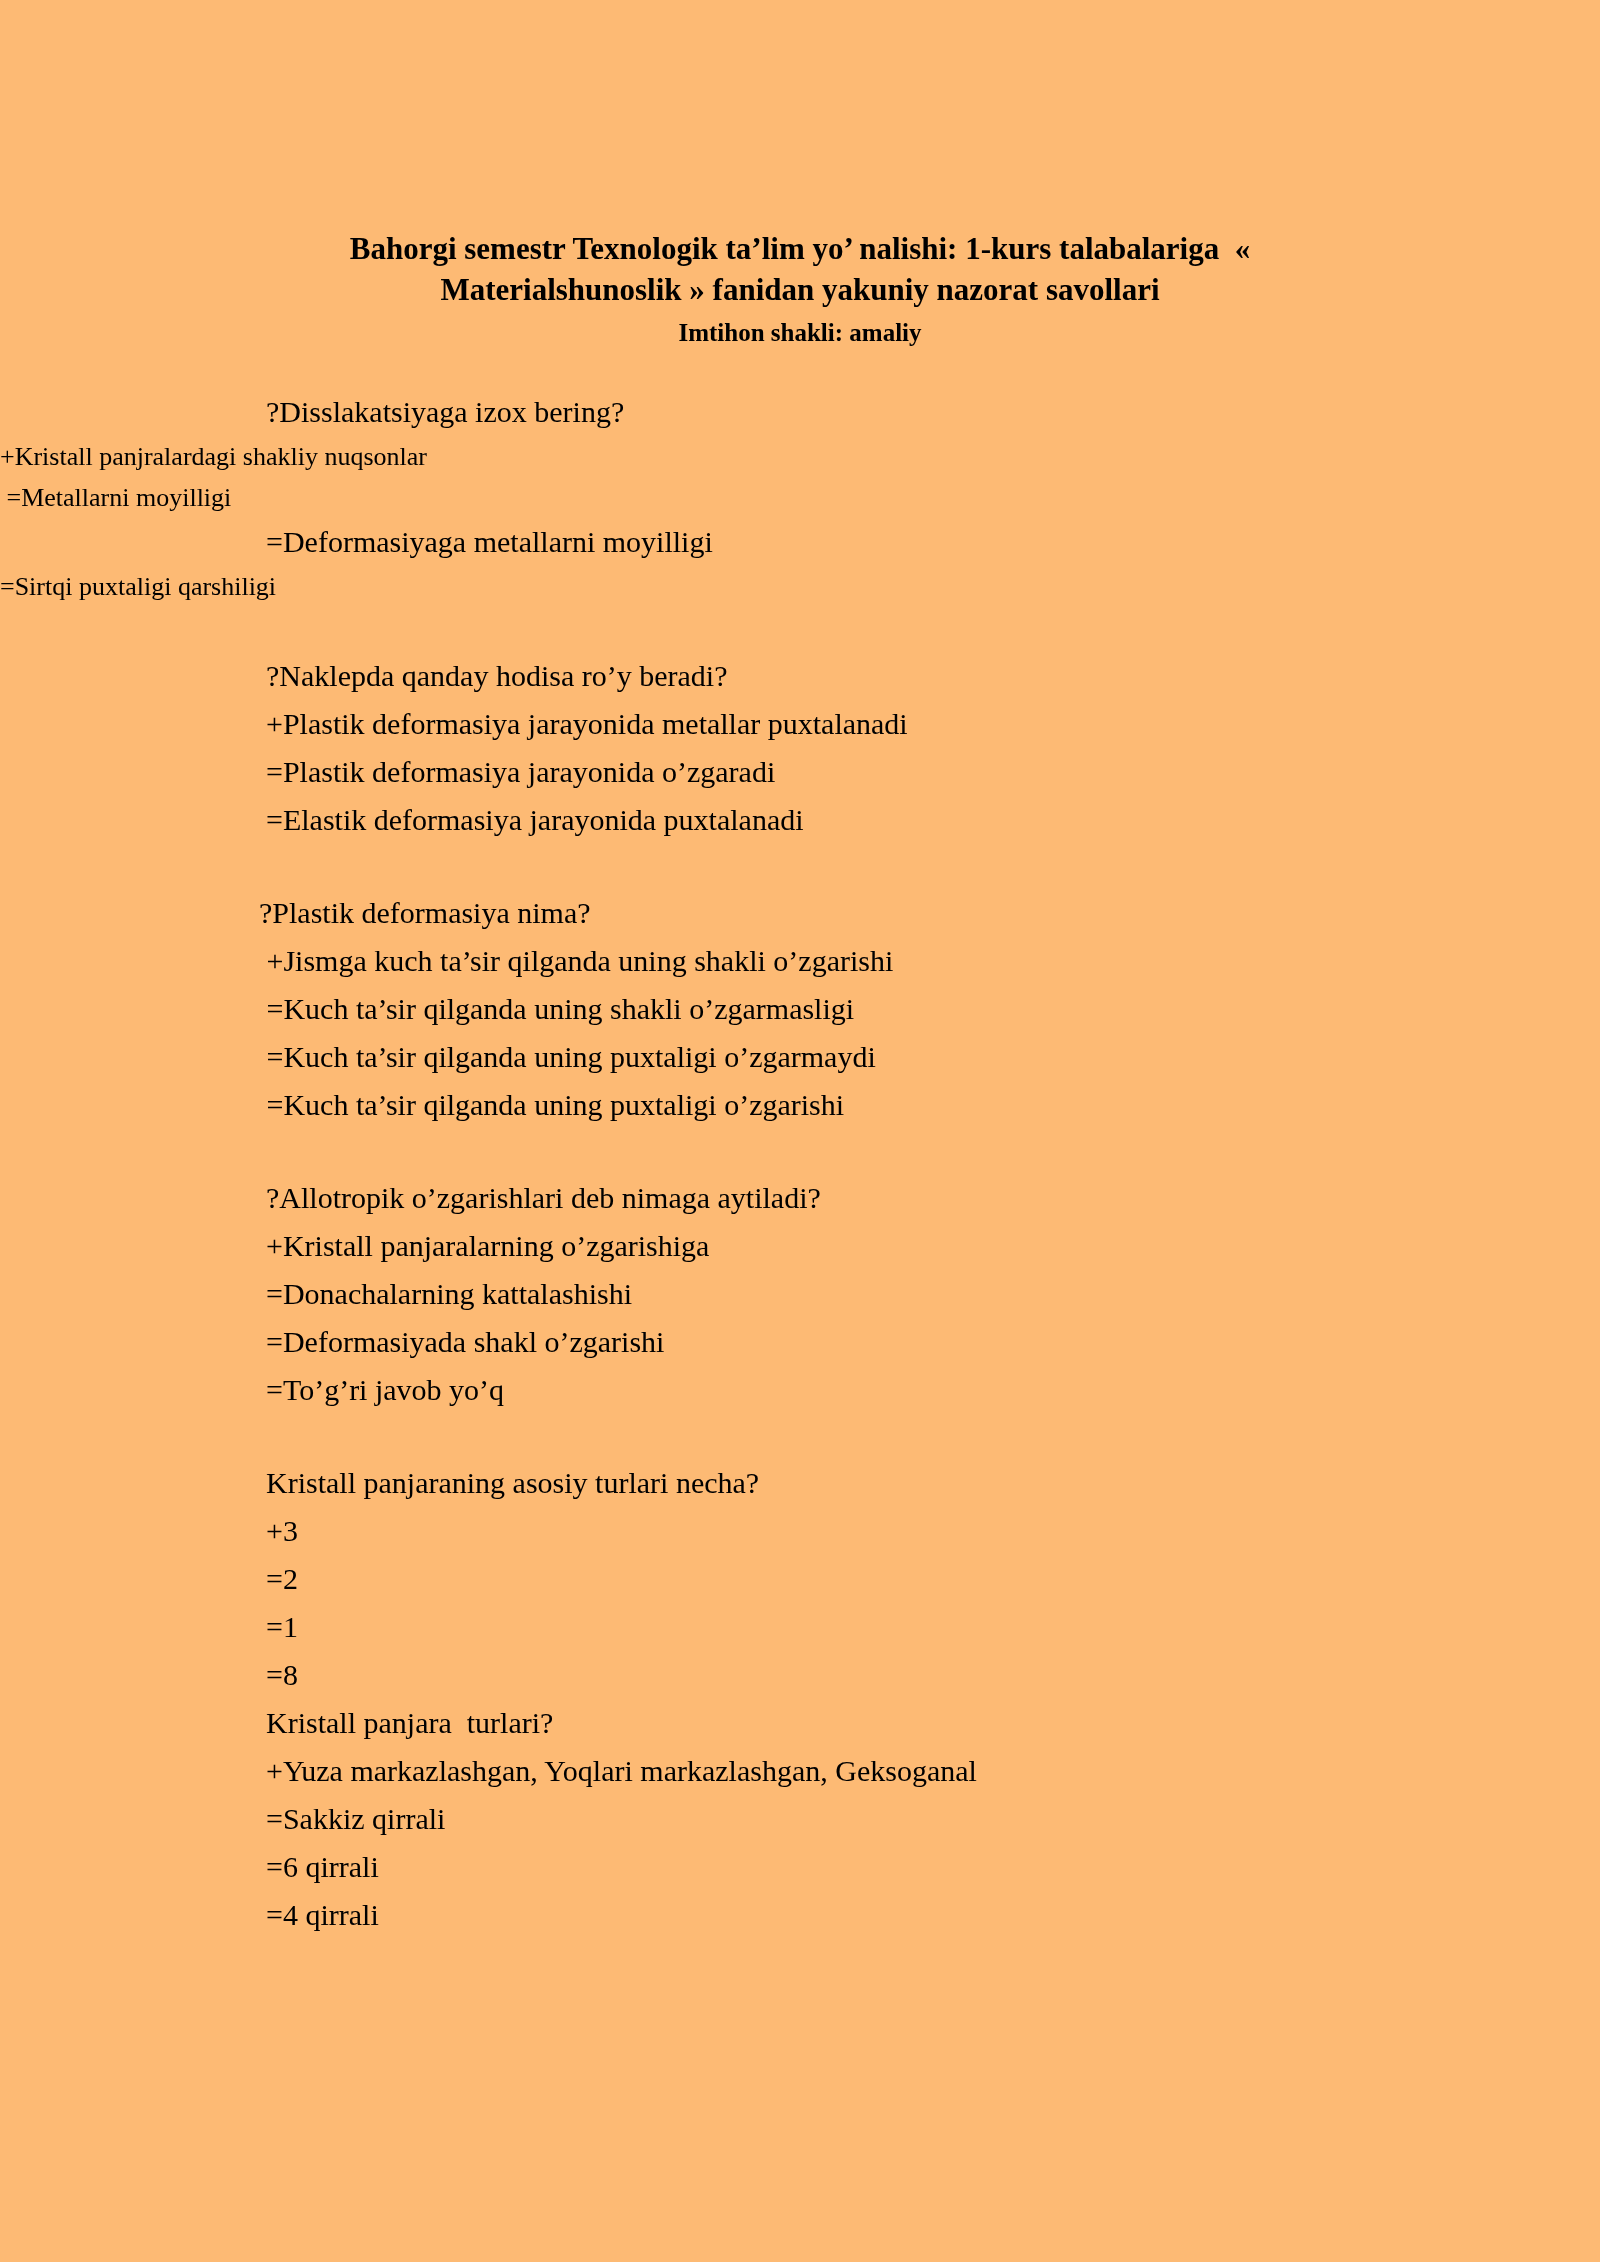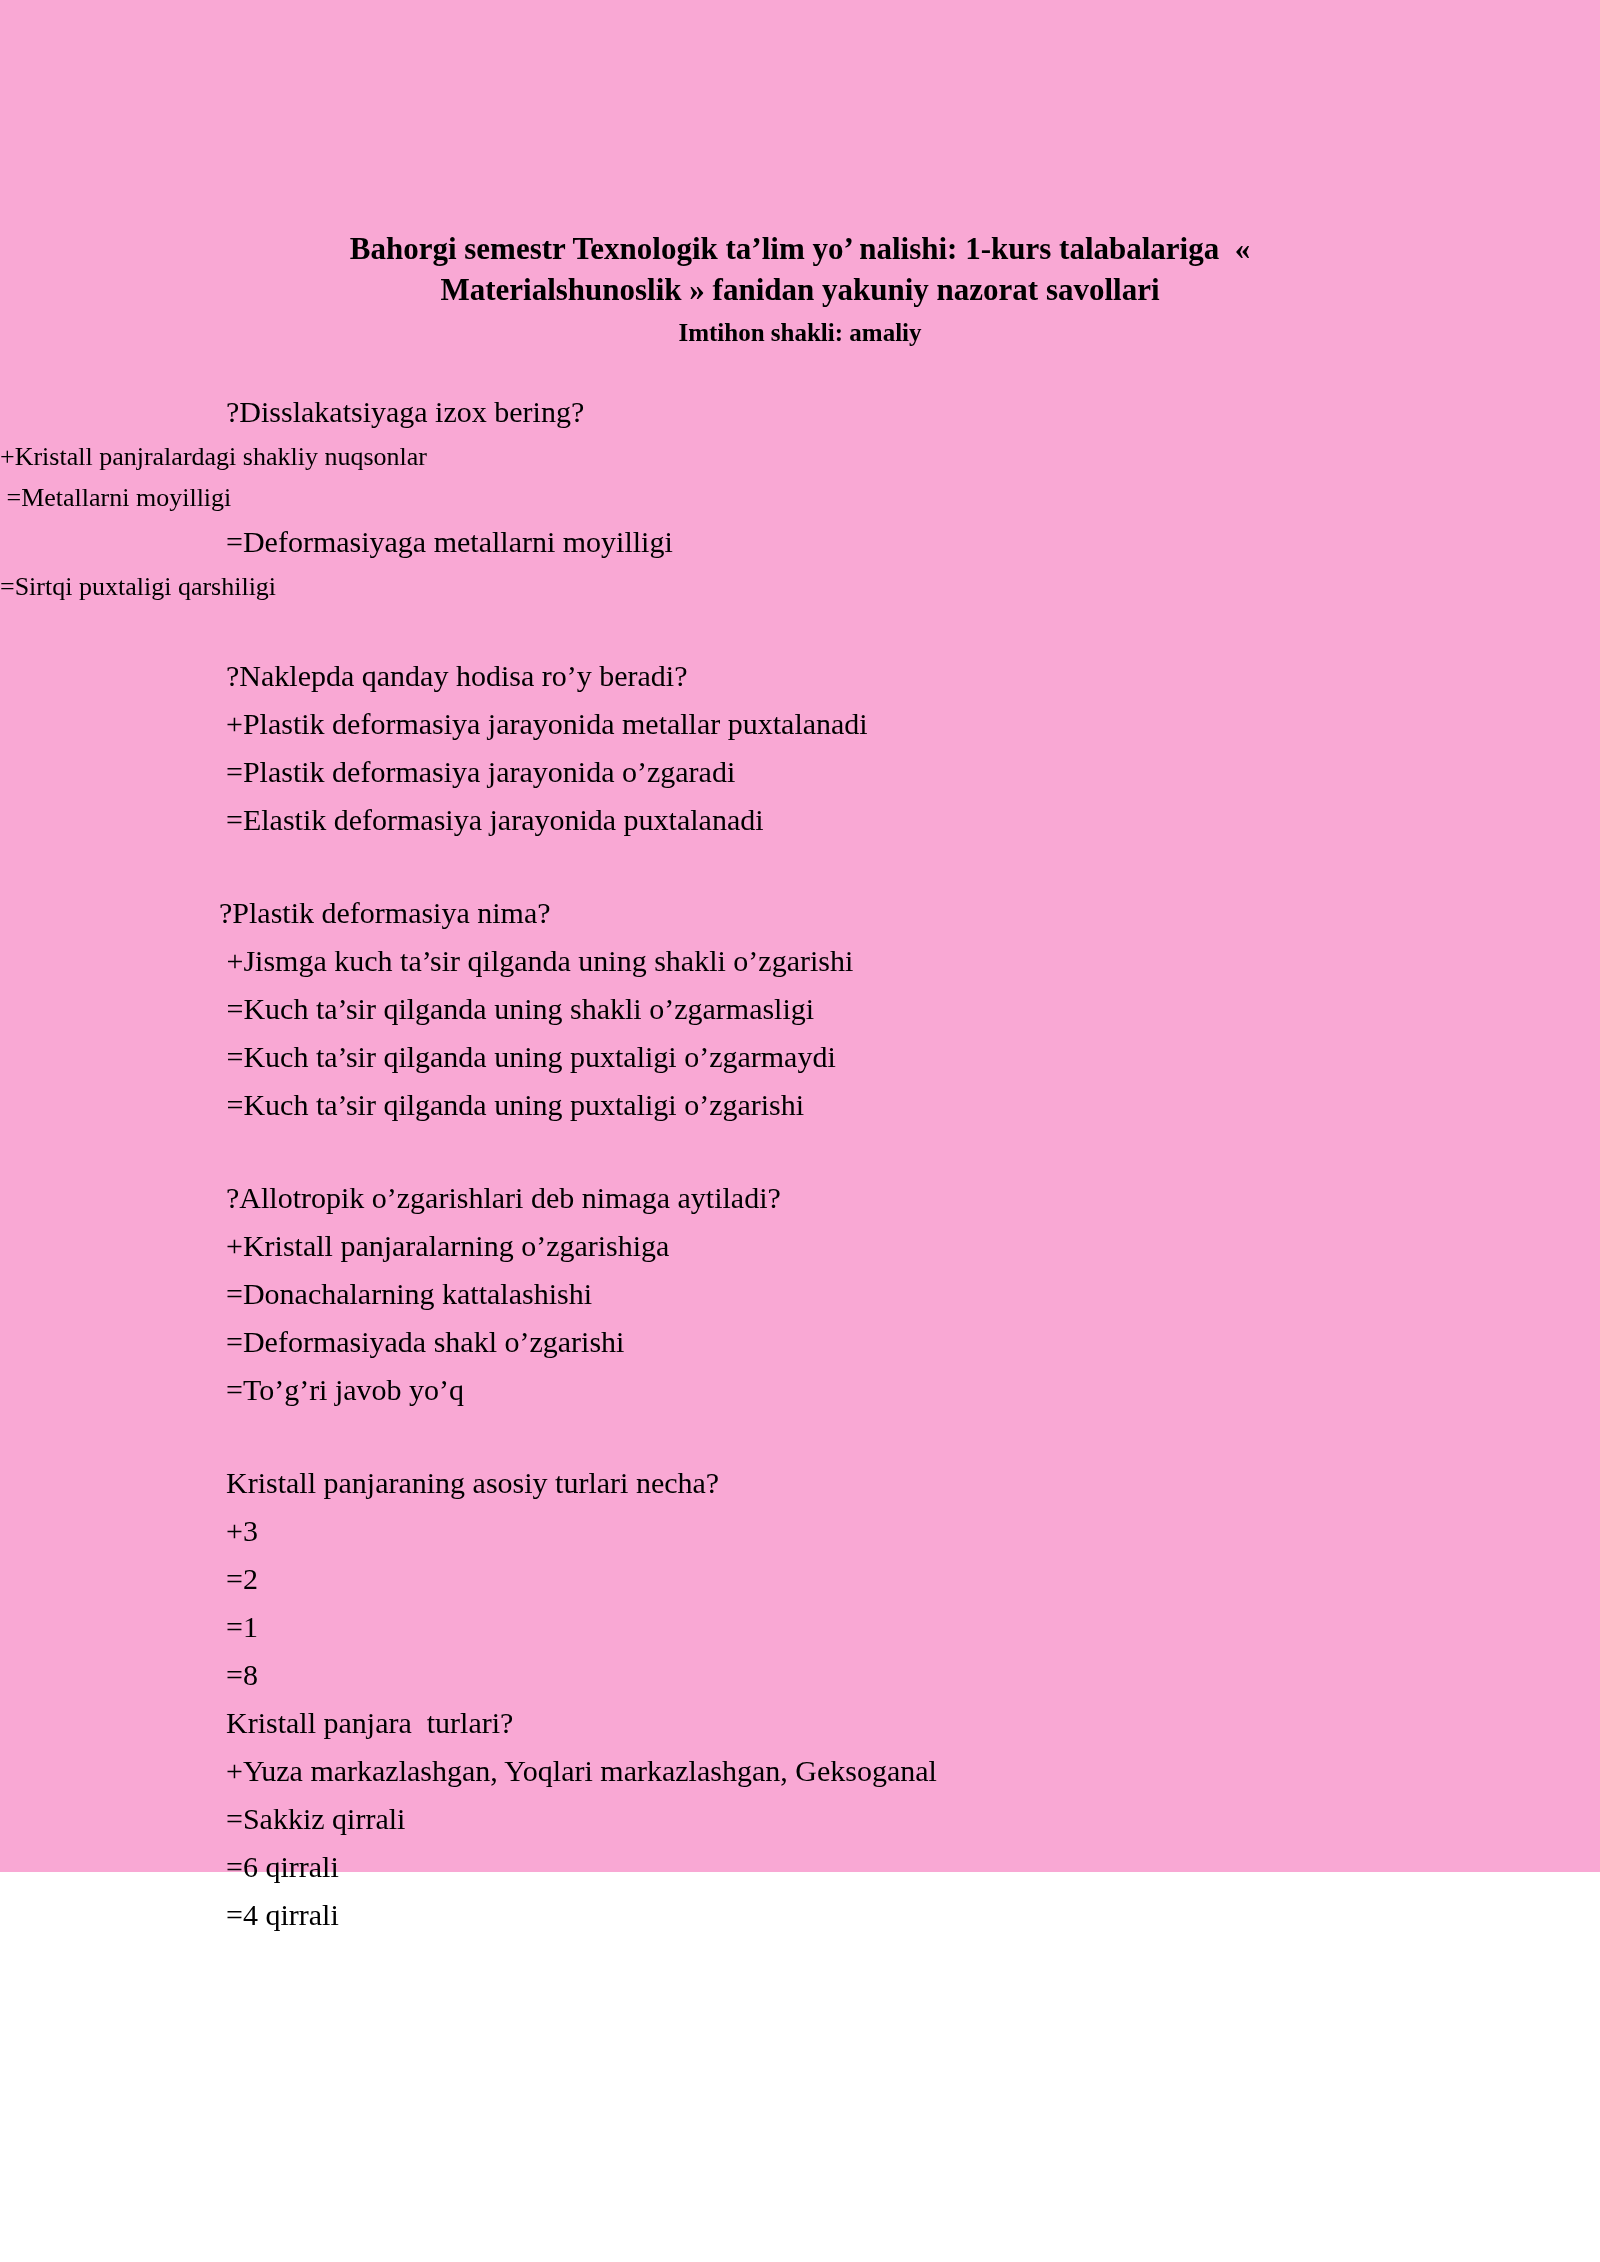--- a/index.html
+++ b/index.html
@@ -15,22 +15,22 @@
     font-family: "Liberation Serif", "DejaVu Serif", serif;
     color: #000000;
     overflow: hidden;
   }
 
   .page {
     position: absolute;
     top: 0;
     left: 0;
     width: 1600px;
-    height: 1872px;
-    background: #f9a8d4;
+    height: 2262px;
+    background: #fdba74;
   }
 
   
   .doc-header {
     position: absolute;
     left: 200px;
     top: 228px;
     width: 1200px;
     text-align: center;
   }
@@ -74,20 +74,21 @@
     white-space: pre;
     font-family: "Liberation Serif", "DejaVu Serif", serif;
     color: #000000;
   }
 
   
   .line.lg {
     font-size: 30px;
     line-height: 48px;
     padding-left: 226px;
+    margin-left: 40px;
   }
   
   .line.sm {
     font-size: 26px;
     line-height: 41px;
   }
   
   .line.shift {
     padding-left: 219px;
   }

